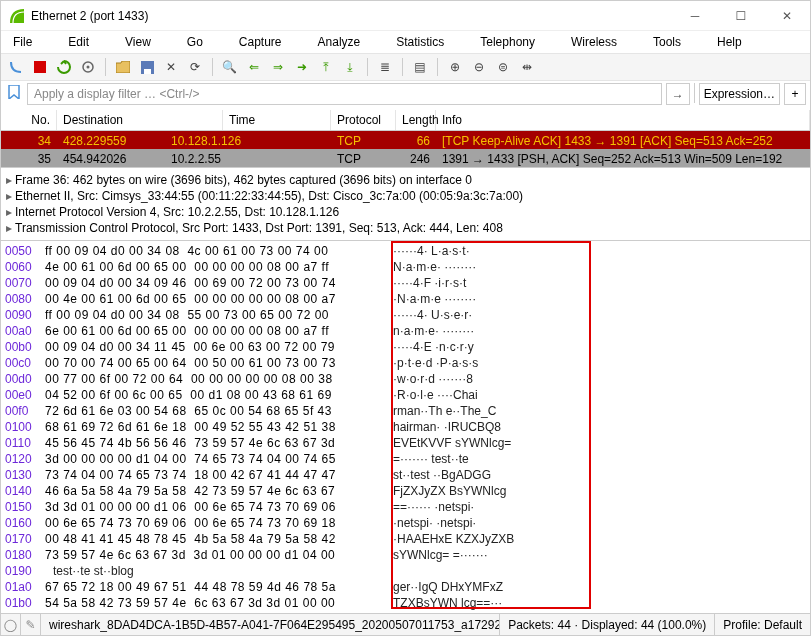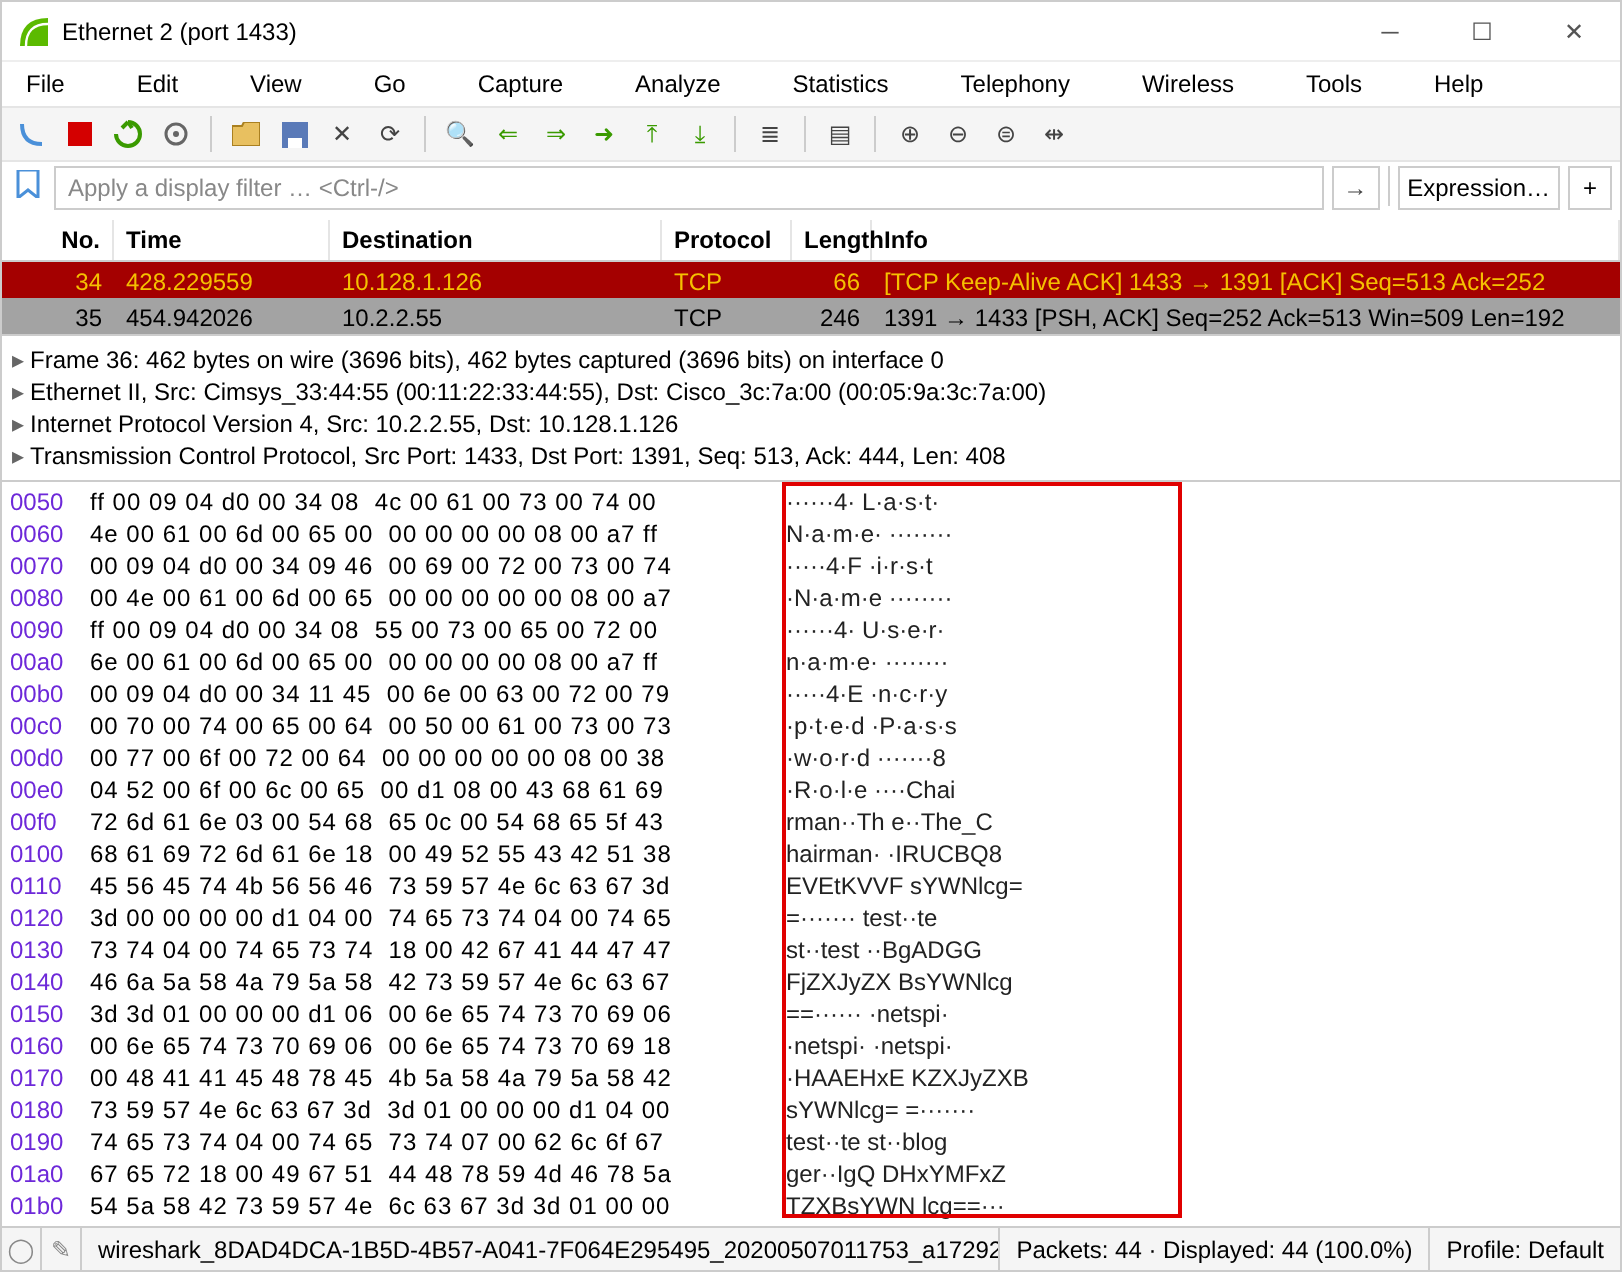--- a/index.html
+++ b/index.html
@@ -15,21 +15,21 @@
 .tbtn{width:22px;height:22px;display:flex;align-items:center;justify-content:center;color:#444;border:1px solid transparent}
 .tsep{width:1px;height:18px;background:#ccc;margin:0 4px}
 .filterbar{height:28px;display:flex;align-items:flex-start;padding:2px 4px;gap:4px;background:#fff}
 .filterbar .bm{width:18px;height:18px;display:flex;align-items:center;justify-content:center;color:#555}
 .filterbar input{flex:1;height:22px;border:1px solid #ccc;padding:0 6px;font-size:12px;color:#888}
 .filterbar input::placeholder{color:#888}
 .filterbar .arrow{width:24px;height:22px;border:1px solid #ccc;display:flex;align-items:center;justify-content:center;color:#444}
 .filterbar .expr{height:22px;border:1px solid #ccc;padding:0 4px;display:flex;align-items:center;background:#fff}
 .filterbar .plus{width:22px;height:22px;border:1px solid #ccc;display:flex;align-items:center;justify-content:center}
 .packet-header{display:flex;background:#fff;border-bottom:1px solid #ccc;height:22px;align-items:center}
-.packet-header .col{padding:3px 6px;border-right:1px solid #e5e5e5;font-weight:700}
+.packet-header .col{padding:3px 6px;border-right:1px solid #e5e5e5;font-weight:400}
 .packet-list{flex:0 0 auto}
 .packet-row{display:flex;height:18px;align-items:flex-end;font-family:Consolas,monospace;font-size:11px}
 .packet-row .col{padding:1px 6px;white-space:nowrap;overflow:hidden}
 .c-no{width:56px;text-align:right}
 .c-time{width:108px}
 .c-dst{width:166px}
 .c-proto{width:65px}
 .c-len{width:40px;text-align:right}
 .c-info{flex:1}
 .row1{background:#a40000;color:#f5c000}
@@ -142,22 +142,22 @@
     </div>
   <input placeholder="Apply a display filter … &lt;Ctrl-/&gt;" style="">
   <div class="arrow">→</div>
   <div style="width:1px;height:20px;background:#ccc"></div>
   <div class="expr">Expression…</div>
   <div class="plus">+</div>
 </div>
 
 <div class="packet-header">
   <div class="col c-no">No.</div>
+  <div class="col c-dst">Destination</div>
   <div class="col c-time">Time</div>
-  <div class="col c-dst">Destination</div>
   <div class="col c-proto">Protocol</div>
   <div class="col c-len">Length</div>
   <div class="col c-info">Info</div>
 </div>
 
 <div class="packet-list" id="plist">
     <div class="packet-row row1">
       <div class="col c-no">34</div>
       <div class="col c-time">428.229559</div>
       <div class="col c-dst">10.128.1.126</div>
@@ -197,21 +197,21 @@
     <div class="hexrow"><span class="off">00f0</span><span class="hex">72 6d 61 6e 03 00 54 68  65 0c 00 54 68 65 5f 43</span><span class="asc">rman··Th e··The_C</span></div>
     <div class="hexrow"><span class="off">0100</span><span class="hex">68 61 69 72 6d 61 6e 18  00 49 52 55 43 42 51 38</span><span class="asc">hairman· ·IRUCBQ8</span></div>
     <div class="hexrow"><span class="off">0110</span><span class="hex">45 56 45 74 4b 56 56 46  73 59 57 4e 6c 63 67 3d</span><span class="asc">EVEtKVVF sYWNlcg=</span></div>
     <div class="hexrow"><span class="off">0120</span><span class="hex">3d 00 00 00 00 d1 04 00  74 65 73 74 04 00 74 65</span><span class="asc">=······· test··te</span></div>
     <div class="hexrow"><span class="off">0130</span><span class="hex">73 74 04 00 74 65 73 74  18 00 42 67 41 44 47 47</span><span class="asc">st··test ··BgADGG</span></div>
     <div class="hexrow"><span class="off">0140</span><span class="hex">46 6a 5a 58 4a 79 5a 58  42 73 59 57 4e 6c 63 67</span><span class="asc">FjZXJyZX BsYWNlcg</span></div>
     <div class="hexrow"><span class="off">0150</span><span class="hex">3d 3d 01 00 00 00 d1 06  00 6e 65 74 73 70 69 06</span><span class="asc">==······ ·netspi·</span></div>
     <div class="hexrow"><span class="off">0160</span><span class="hex">00 6e 65 74 73 70 69 06  00 6e 65 74 73 70 69 18</span><span class="asc">·netspi· ·netspi·</span></div>
     <div class="hexrow"><span class="off">0170</span><span class="hex">00 48 41 41 45 48 78 45  4b 5a 58 4a 79 5a 58 42</span><span class="asc">·HAAEHxE KZXJyZXB</span></div>
     <div class="hexrow"><span class="off">0180</span><span class="hex">73 59 57 4e 6c 63 67 3d  3d 01 00 00 00 d1 04 00</span><span class="asc">sYWNlcg= =·······</span></div>
-    <div class="hexrow"><span class="off">0190</span><span class="hex">74 65 73 74 04 00 74 65  73 74 07 00 62 6c 6f 67</span><span class="asc">test··te st··blog</span></div>
+    <div class="hexrow"><span class="off">0190</span><span class="asc">test··te st··blog</span></div>
     <div class="hexrow"><span class="off">01a0</span><span class="hex">67 65 72 18 00 49 67 51  44 48 78 59 4d 46 78 5a</span><span class="asc">ger··IgQ DHxYMFxZ</span></div>
     <div class="hexrow"><span class="off">01b0</span><span class="hex">54 5a 58 42 73 59 57 4e  6c 63 67 3d 3d 01 00 00</span><span class="asc">TZXBsYWN lcg==···</span></div>
     <div class="hexrow"><span class="off">01c0</span><span class="hex">00 fd 10 00 c1 00 04 00  00 00 00 00 00 00 00 00</span><span class="asc">········ ········</span></div>
   </div>
 
 <div class="statusbar">
   <div class="seg ready">◯</div>
   <div class="seg ready">✎</div>
   <div class="seg file">wireshark_8DAD4DCA-1B5D-4B57-A041-7F064E295495_20200507011753_a17292.pcapng</div>
   <div class="seg">Packets: 44 · Displayed: 44 (100.0%)</div>

